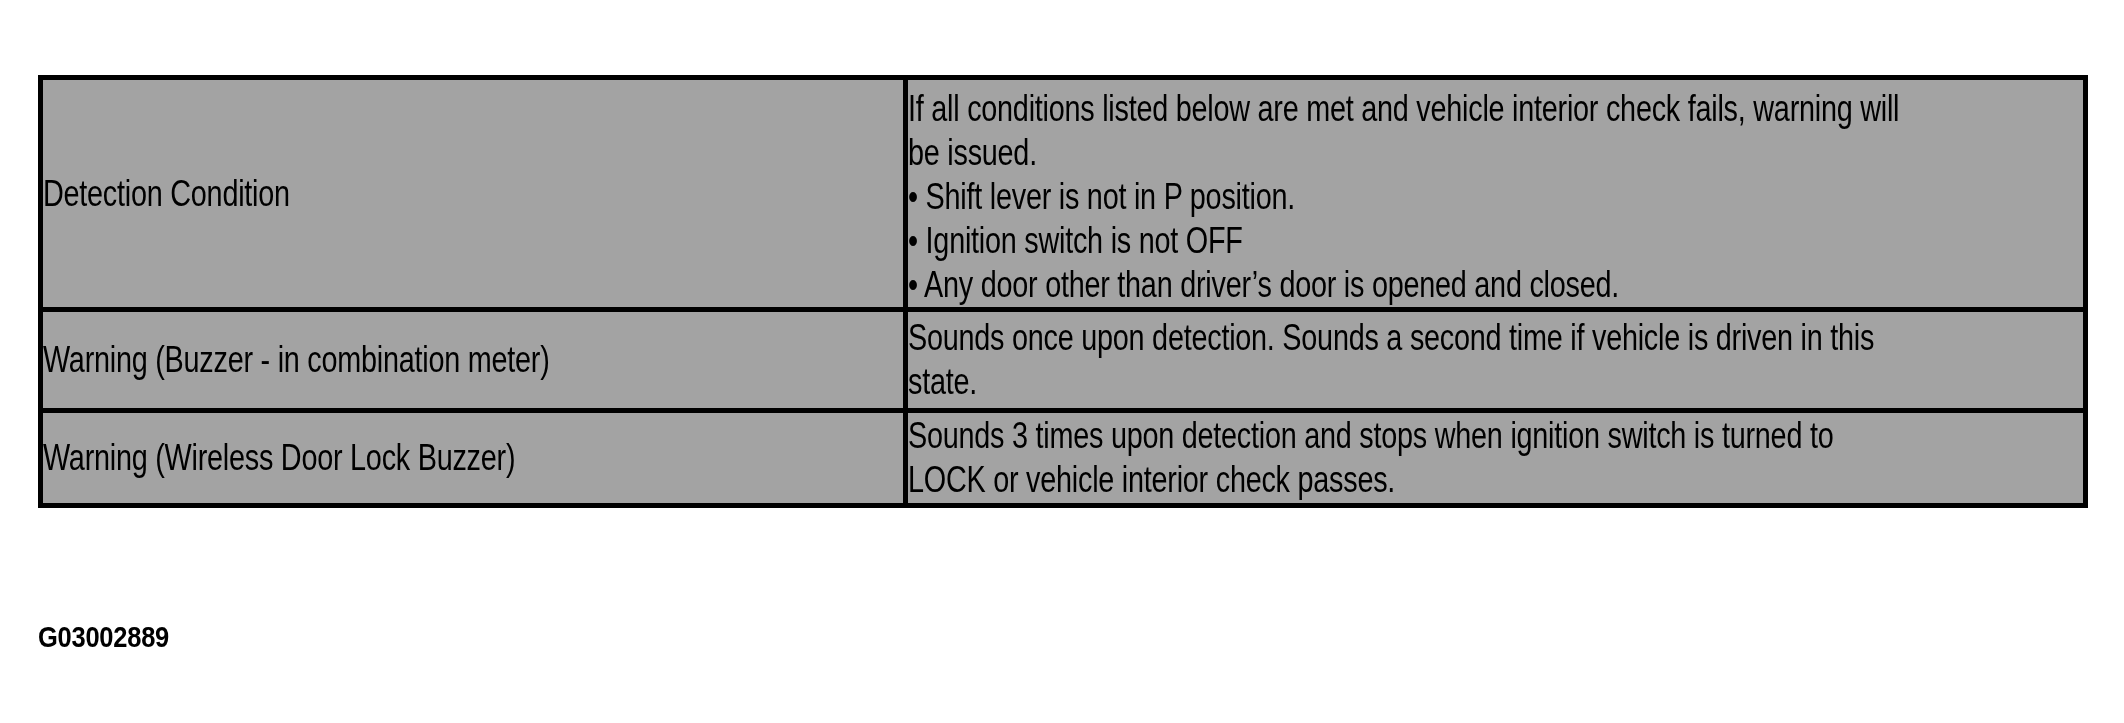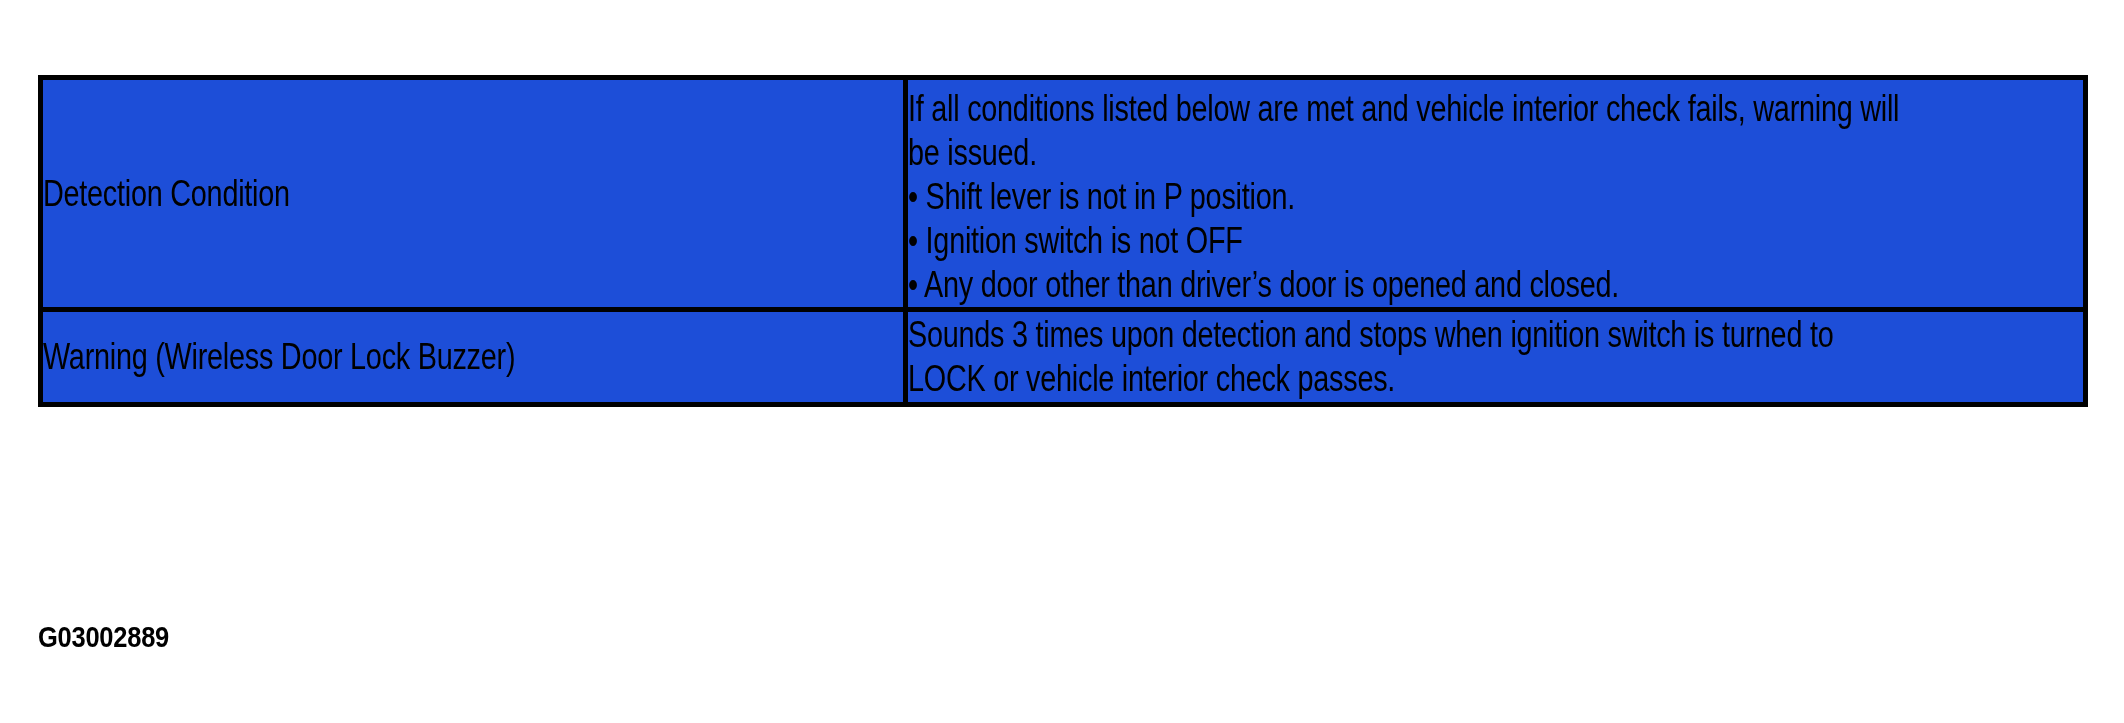--- a/index.html
+++ b/index.html
@@ -23,21 +23,21 @@
     top: 75px;
     width: 2045px;
     border-collapse: collapse;
     table-layout: fixed;
   }
   table.spec, table.spec td {
     border: 5px solid #000000;
   }
   table.spec td {
     padding: 0;
-    background: #1d4ed8;
+    background: #a3a3a3;
     overflow: hidden;
   }
   col.c-label   { width: 865px;  }
   col.c-content { width: 1180px; }
 
   tr.r1 { height: 230px; }
   tr.r2 { height: 101px; }
   tr.r3 { height: 100px; }
   tr.r4 { height: 95px;  }
 
@@ -95,20 +95,29 @@
     </td>
     <td class="content-cell top">
       <div class="line txt">If all conditions listed below are met and vehicle interior check fails, warning will</div>
       <div class="line txt">be issued.</div>
       <div class="line txt">• Shift lever is not in P position.</div>
       <div class="line txt">• Ignition switch is not OFF</div>
       <div class="line txt">• Any door other than driver’s door is opened and closed.</div>
     </td>
   </tr>
 
+  <tr class="r2">
+    <td class="label-cell">
+      <div class="txt">Warning (Buzzer - in combination meter)</div>
+    </td>
+    <td class="content-cell">
+      <div class="line txt">Sounds once upon detection. Sounds a second time if vehicle is driven in this</div>
+      <div class="line txt">state.</div>
+    </td>
+  </tr>
 
 
   <tr class="r4">
     <td class="label-cell">
       <div class="txt">Warning (Wireless Door Lock Buzzer)</div>
     </td>
     <td class="content-cell">
       <div class="line txt">Sounds 3 times upon detection and stops when ignition switch is turned to</div>
       <div class="line txt">LOCK or vehicle interior check passes.</div>
     </td>

